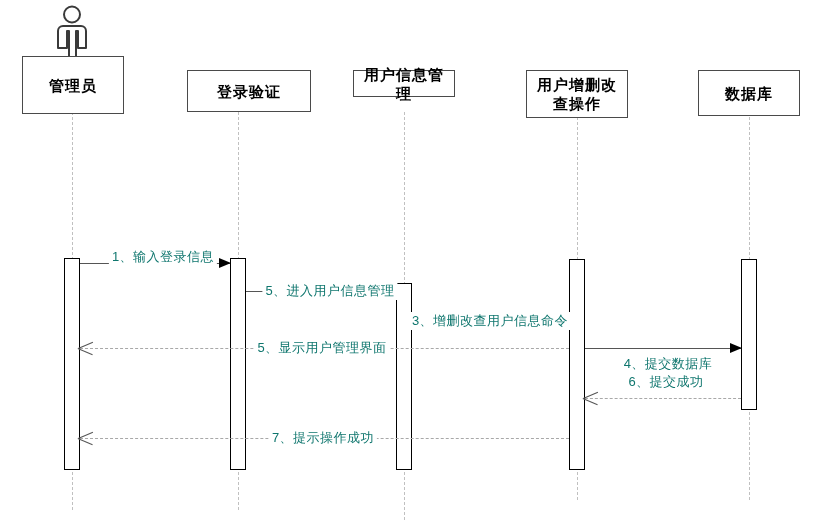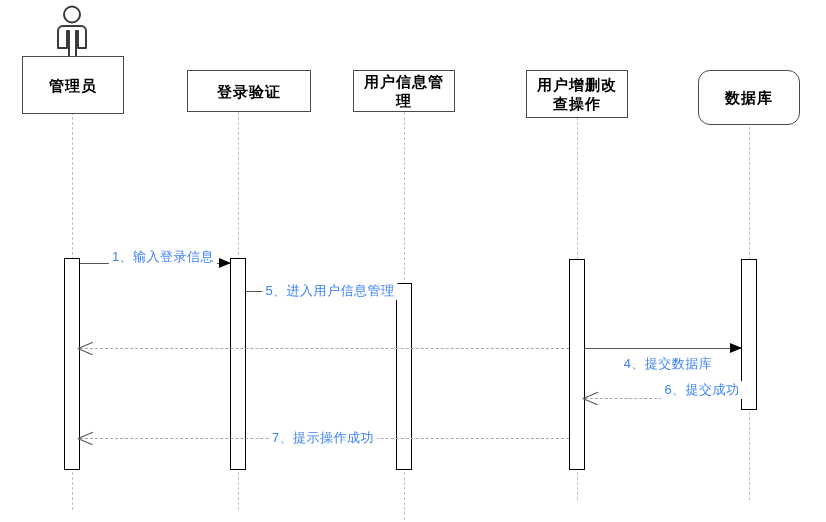--- a/index.html
+++ b/index.html
@@ -67,21 +67,21 @@
   }
   .msg-line.dashed {
     border-top: 1px dashed #a8a8a8;
   }
   .msg-label {
     position: absolute;
     transform: translate(-50%, -50%);
     background: #ffffff;
     padding: 0 3px;
     font-size: 13px;
-    color: #3b82f6;
+    color: #0f766e;
     white-space: nowrap;
     z-index: 6;
     letter-spacing: 0.5px;
   }
   .arrow-solid-right {
     position: absolute;
     top: -5px;
     right: -1px;
     width: 0;
     height: 0;
@@ -129,35 +129,35 @@
   </div>
 
   <div class="participant-box" style="left:22px; top:56px; width:102px; height:58px;">
     <span>管理员</span>
   </div>
 
   <div class="participant-box" style="left:187px; top:70px; width:124px; height:42px;">
     <span>登录验证</span>
   </div>
 
-  <div class="participant-box" style="left:353px; top:70px; width:102px; height:42px;">
+  <div class="participant-box" style="left:353px; top:70px; width:102px; height:27px;">
     <span>
       <span>用户信息管</span><br>
       <span>理</span>
     </span>
   </div>
 
   <div class="participant-box" style="left:526px; top:70px; width:102px; height:48px;">
     <span>
       <span>用户增删改</span><br>
       <span>查操作</span>
     </span>
   </div>
 
-  <div class="participant-box" style="left:698px; top:70px; width:102px; height:55px;border-radius:12px;">
+  <div class="participant-box" style="left:698px; top:70px; width:102px; height:46px;">
     <span>数据库</span>
   </div>
 
   <div class="activation" style="left:64px; top:258px; width:16px; height:212px;"></div>
   <div class="activation" style="left:230px; top:258px; width:16px; height:212px;"></div>
   <div class="activation" style="left:396px; top:283px; width:16px; height:187px;"></div>
   <div class="activation" style="left:569px; top:259px; width:16px; height:211px;"></div>
   <div class="activation" style="left:741px; top:259px; width:16px; height:151px;"></div>
 
   <div class="message" style="left:80px; top:263px; width:150px;">
@@ -165,37 +165,39 @@
     <div class="arrow-solid-right"></div>
   </div>
   <div class="msg-label" style="left:163px; top:257px;">1、输入登录信息</div>
 
   <div class="message" style="left:246px; top:291px; width:150px;">
     <div class="msg-line solid"></div>
     <div class="arrow-solid-right"></div>
   </div>
   <div class="msg-label" style="left:330px; top:291px;">5、进入用户信息管理</div>
 
+  <div class="msg-label" style="left:490px; top:321px;">3、增删改查用户信息命令</div>
 
   <div class="message" style="left:80px; top:348px; width:489px;">
     <div class="msg-line dashed"></div>
     <div class="arrow-open-left"></div>
   </div>
+  <div class="msg-label" style="left:322px; top:348px;">5、显示用户管理界面</div>
 
   <div class="message" style="left:585px; top:348px; width:156px;">
     <div class="msg-line solid"></div>
     <div class="arrow-solid-right"></div>
   </div>
   <div class="msg-label" style="left:668px; top:364px;">4、提交数据库</div>
 
   <div class="message" style="left:585px; top:398px; width:156px;">
     <div class="msg-line dashed"></div>
     <div class="arrow-open-left"></div>
   </div>
-  <div class="msg-label" style="left:666px; top:390px;margin-left:36px;">6、提交成功</div>
+  <div class="msg-label" style="left:666px; top:382px;">6、提交成功</div>
 
   <div class="message" style="left:80px; top:438px; width:489px;">
     <div class="msg-line dashed"></div>
     <div class="arrow-open-left"></div>
   </div>
   <div class="msg-label" style="left:323px; top:438px;">7、提示操作成功</div>
 
 </div>
 
 </body></html>

